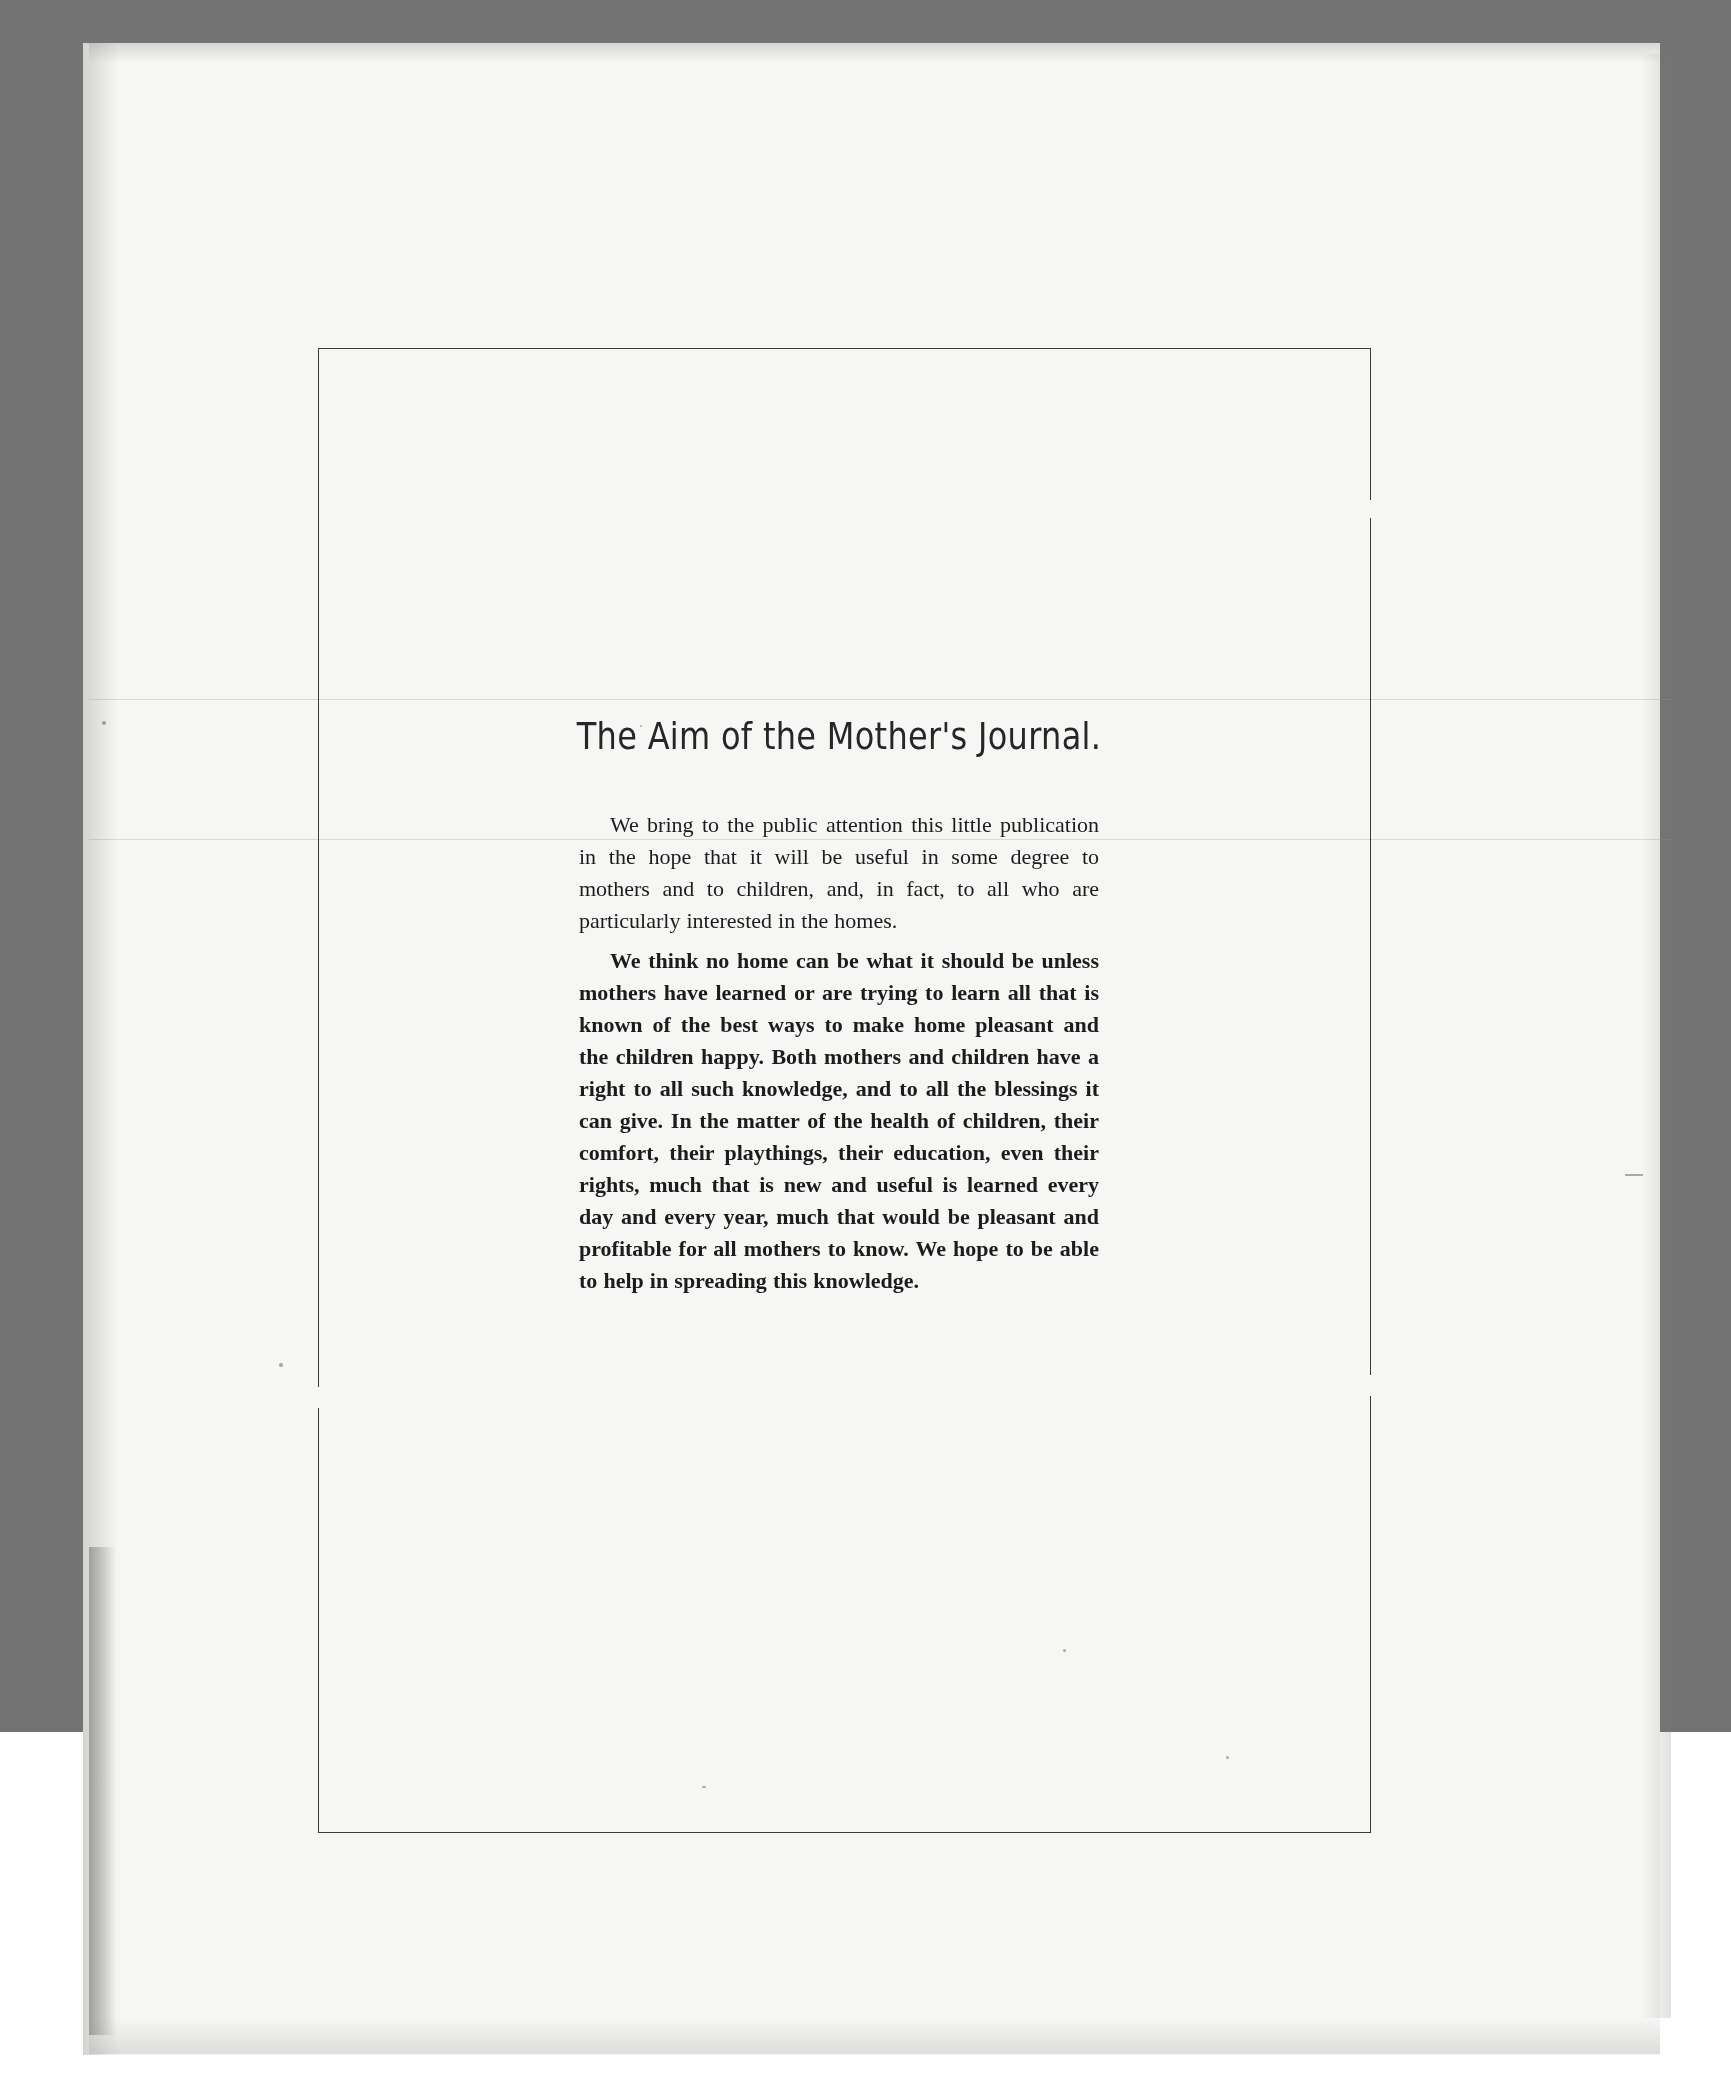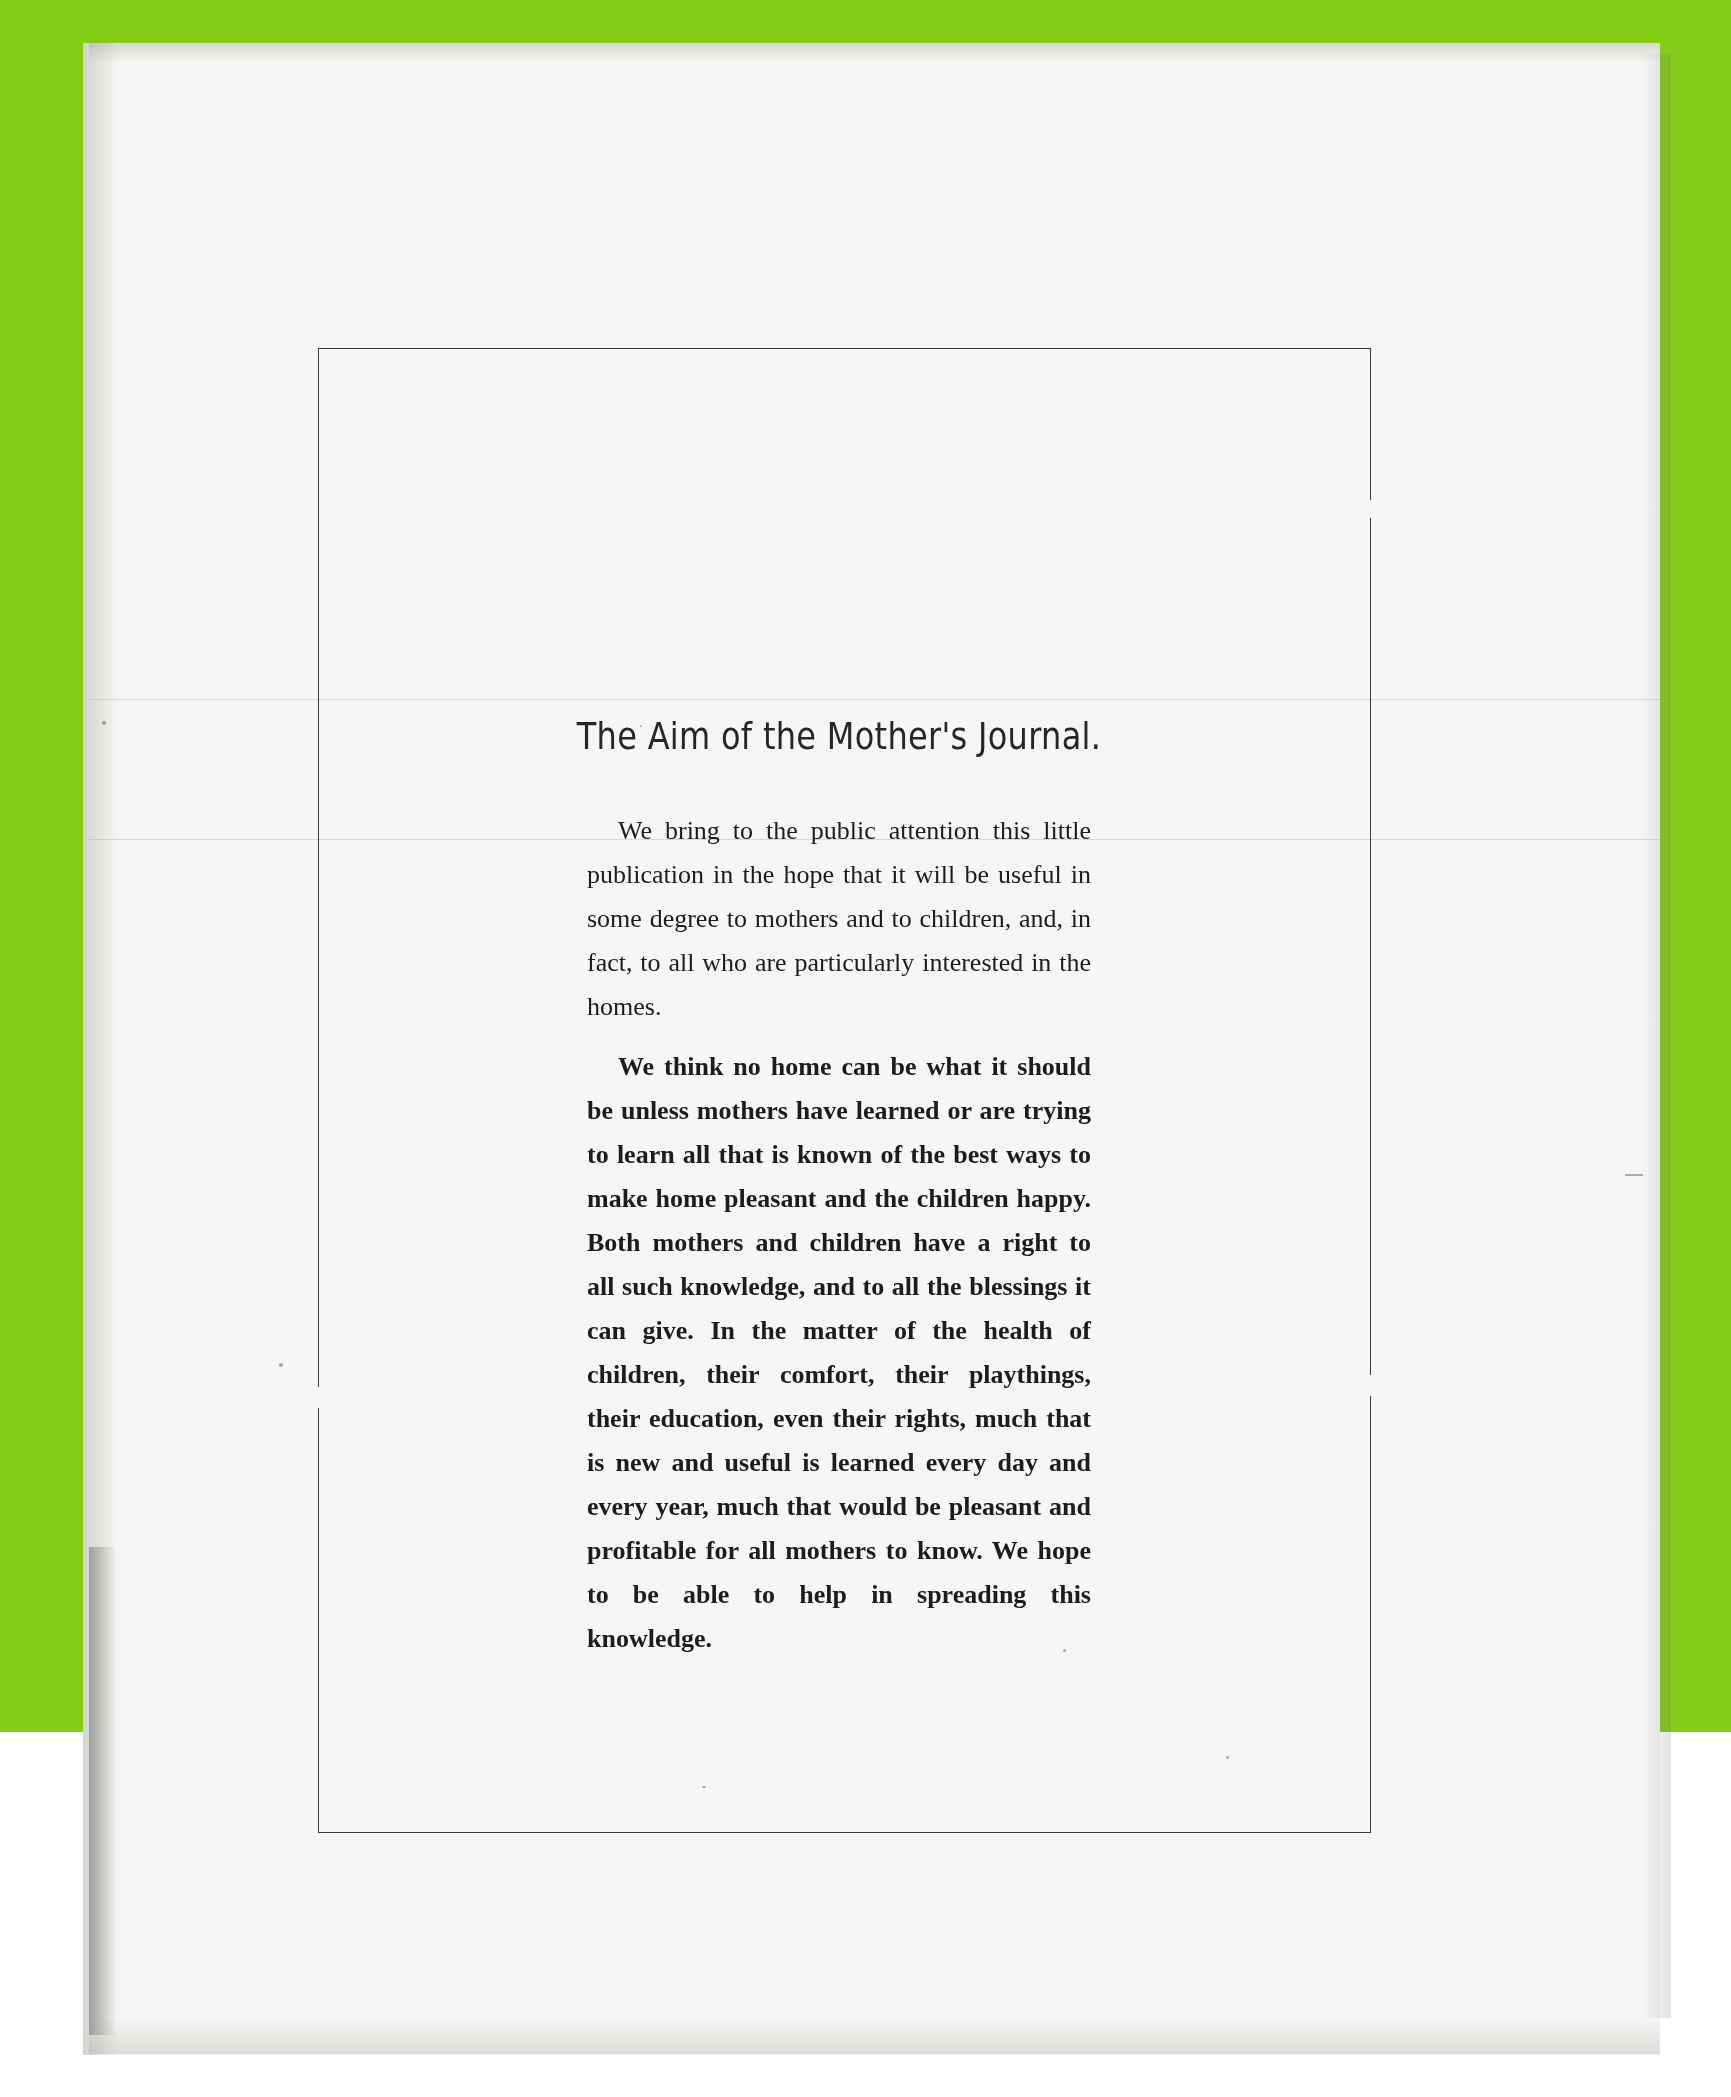--- a/index.html
+++ b/index.html
@@ -14,21 +14,21 @@
     overflow: hidden;
     font-family: "Liberation Serif", serif;
   }
 
   
   #scan-page {
     position: absolute;
     left: 0; top: 0;
     width: 1731px;
     height: 1732px;
-    background: #84cc16;
+    background: #737373;
   }
 
   
   #paper-sheet {
     position: absolute;
     left: 83px;
     top: 43px;
     width: 1577px;
     height: 2012px;
     background: #f6f6f4;
@@ -111,26 +111,26 @@
     color: #262626;
     text-align: center;
     margin: 0 0 57px 0;
     font-weight: 400;
     transform: scaleY(1.18);
     transform-origin: center top;
     white-space: nowrap;
   }
   .body-par {
     font-family: "Liberation Serif", serif;
-    font-size: 26px;
-    line-height: 44px;
+    font-size: 22px;
+    line-height: 32px;
     color: #1c1c1c;
     text-align: justify;
     text-justify: inter-word;
-    margin: 16px;
+    margin: 8px;
     text-indent: 31px;
     word-spacing: 0.6px;
   }
   .body-par + .body-par { margin-top: 0; font-weight: bold; }
 
   
   .speck {
     position: absolute;
     background: #6a6a66;
     border-radius: 50%;

